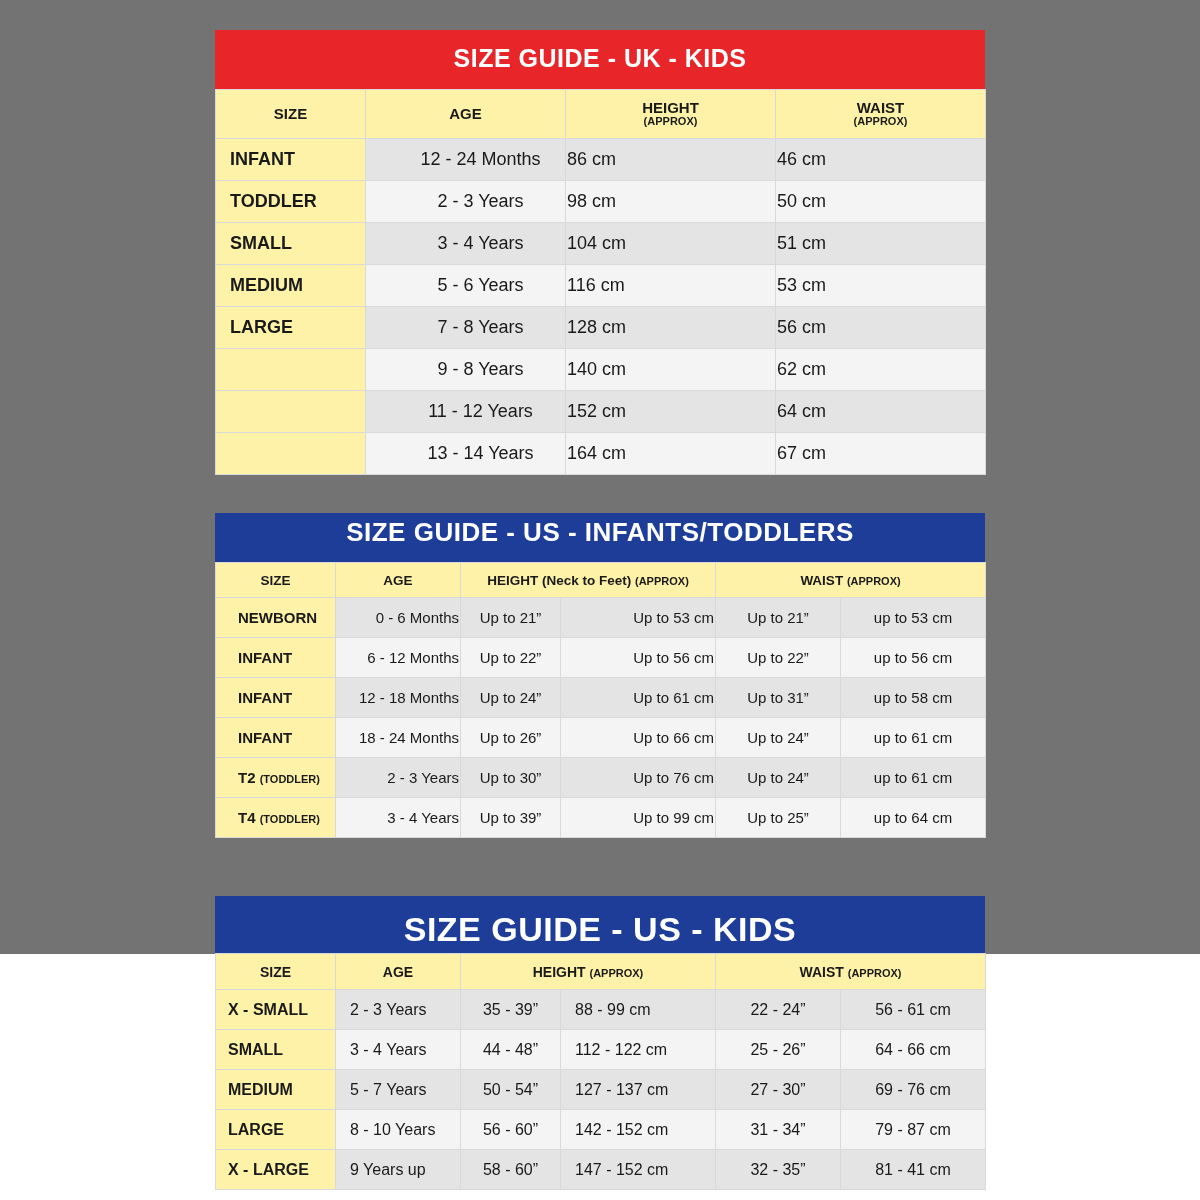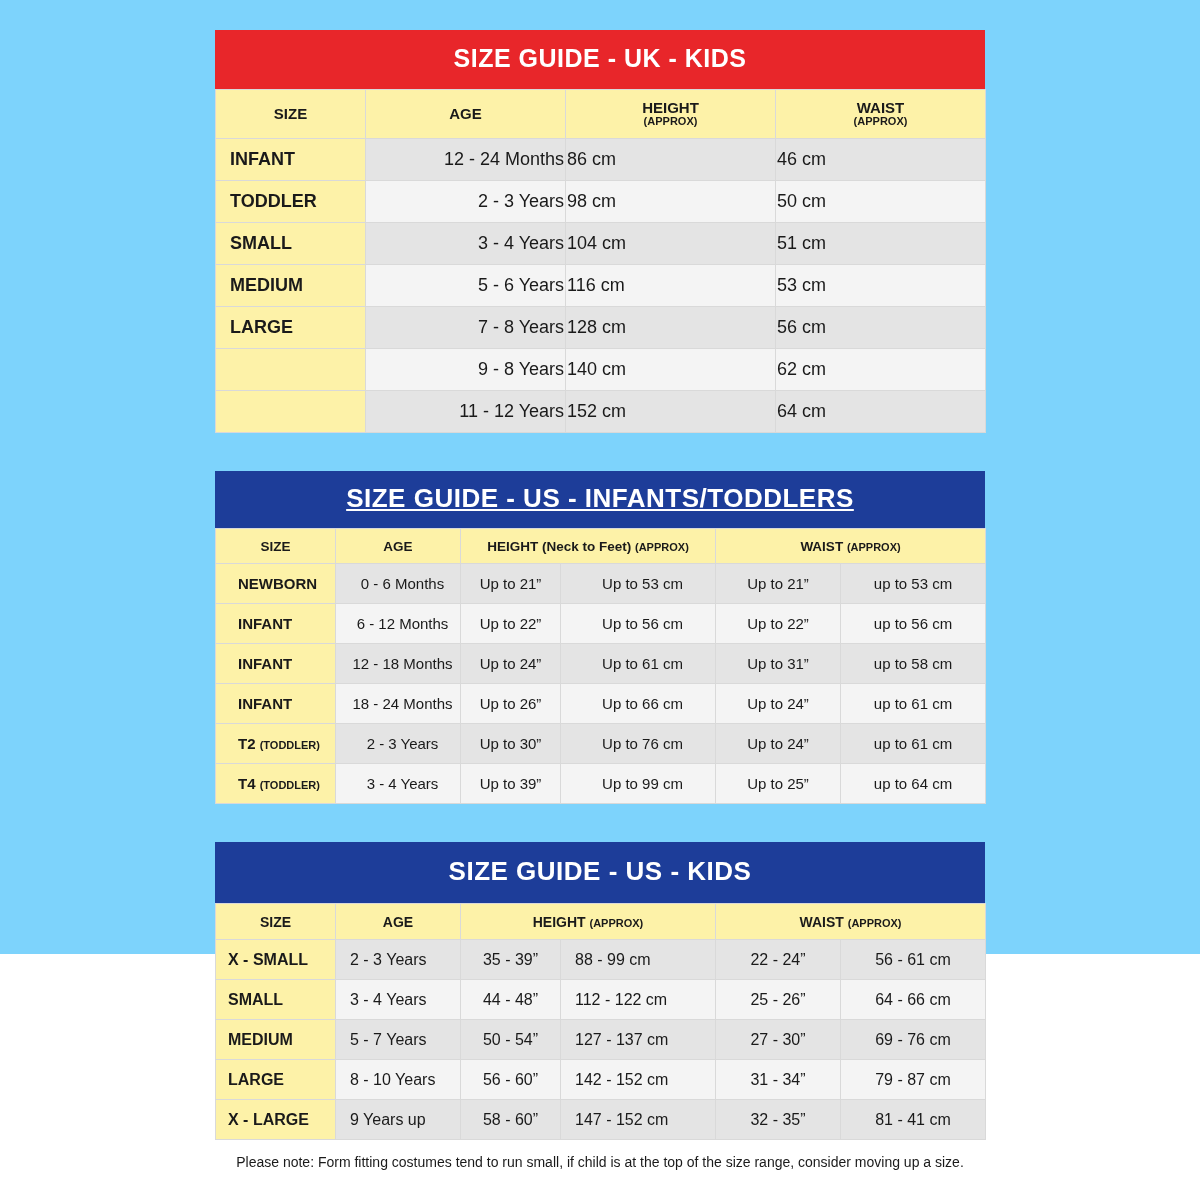--- a/index.html
+++ b/index.html
@@ -9,21 +9,21 @@
     width: 1200px;
     height: 1200px;
     font-family: "Liberation Sans", sans-serif;
   }
   .page {
     position: relative;
     width: 1200px;
     height: 954px;
     box-sizing: border-box;
     padding: 0;
-    background: #7dd3fc;
+    background: #737373;
   }
   .tables-wrap {
     width: 770px;
     margin: 0 auto;
     padding-top: 30px;
   }
 
   table {
     border-collapse: collapse;
     width: 100%;
@@ -33,22 +33,22 @@
   .banner {
     text-align: center;
     color: #ffffff;
     font-weight: bold;
     letter-spacing: 0.5px;
   }
   .banner-red { background: #e8262a; }
   .banner-blue { background: #1d3d99; }
 
   .banner-uk { font-size: 25px; padding: 14px 0 16px 0; }
-  .banner-us-inf { font-size: 26px; padding: 12px 0 14px 0; text-decoration: underline; }
-  .banner-us-kids { font-size: 26px; padding: 14px 0 16px 0; }
+  .banner-us-inf { font-size: 26px; padding: 4px 0 14px 0; }
+  .banner-us-kids { font-size: 34px; padding: 14px 0 4px 0; margin-top: 20px; }
 
   .hdr td, .hdr th {
     background: #fdf2a8;
     color: #1a1a1a;
     font-weight: bold;
     text-align: center;
     border: 1px solid #d9d9d9;
   }
   .sizecell {
     background: #fdf2a8;
@@ -63,31 +63,31 @@
     color: #1a1a1a;
   }
   .row-a td { background: #e4e4e4; }
   .row-b td { background: #f4f4f4; }
   .row-a td.sizecell, .row-b td.sizecell { background: #fdf2a8; }
 
   
   .uk-table td { height: 39px; font-size: 18px; }
   .uk-table .hdr td { height: 46px; font-size: 15px; line-height: 1.05; }
   .uk-table .approx { font-size: 11px; display: block; font-weight: bold; }
-  .uk-table td.age { text-align: right; padding-left: 31px; font-size: 18px; margin-top: 48px; }
+  .uk-table td.age { text-align: center; padding-left: 31px; font-size: 18px; margin-top: 48px; }
   .uk-table td.num { text-align: left; font-size: 18px; }
   .uk-table td.sizecell { font-size: 18px; }
   .uk-table .blank td.sizecell { background: #fdf2a8; }
 
   
   .usinf-table td { height: 37px; font-size: 15px; }
   .usinf-table .hdr td { height: 32px; font-size: 13.5px; }
   .usinf-table td.sizecell { font-size: 15px; padding-left: 22px; }
   .usinf-table td.c { text-align: center; }
-  .usinf-table td.l { text-align: center; padding-left: 10px; }
+  .usinf-table td.l { text-align: right; padding-left: 10px; }
   .usinf-table .small-note { font-size: 11px; font-weight: bold; }
 
   
   .uskids-table td { height: 37px; font-size: 16px; }
   .uskids-table .hdr td { height: 33px; font-size: 14px; }
   .uskids-table td.sizecell { font-size: 16px; padding-left: 12px; }
   .uskids-table td.c { text-align: center; }
   .uskids-table td.l { text-align: left; padding-left: 14px; }
   .uskids-table .approx-inline { font-size: 11px; font-weight: bold; }
 
@@ -164,20 +164,26 @@
             <td class="sizecell"></td>
             <td class="age">9 - 8 Years</td>
             <td class="num">140 cm</td>
             <td class="num">62 cm</td>
           </tr>
           <tr class="row-a blank">
             <td class="sizecell"></td>
             <td class="age">11 - 12 Years</td>
             <td class="num">152 cm</td>
             <td class="num">64 cm</td>
+          </tr>
+          <tr class="row-b blank">
+            <td class="sizecell"></td>
+            <td class="age">13 - 14 Years</td>
+            <td class="num">164 cm</td>
+            <td class="num">67 cm</td>
           </tr>
         </tbody>
       </table>
     </div>
 
     <div class="gap-1"></div>
 
     <div>
       <div class="banner banner-blue banner-us-inf">SIZE GUIDE - US - INFANTS/TODDLERS</div>
       <table class="usinf-table">

